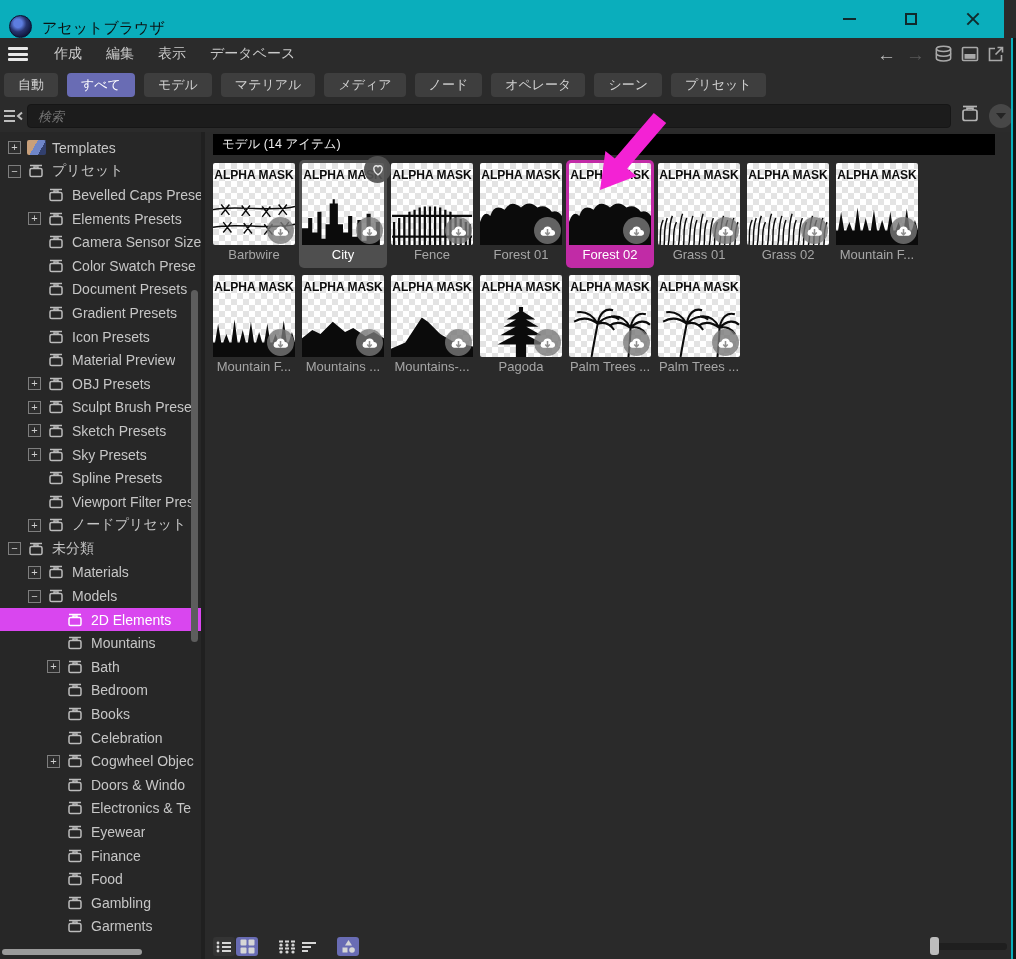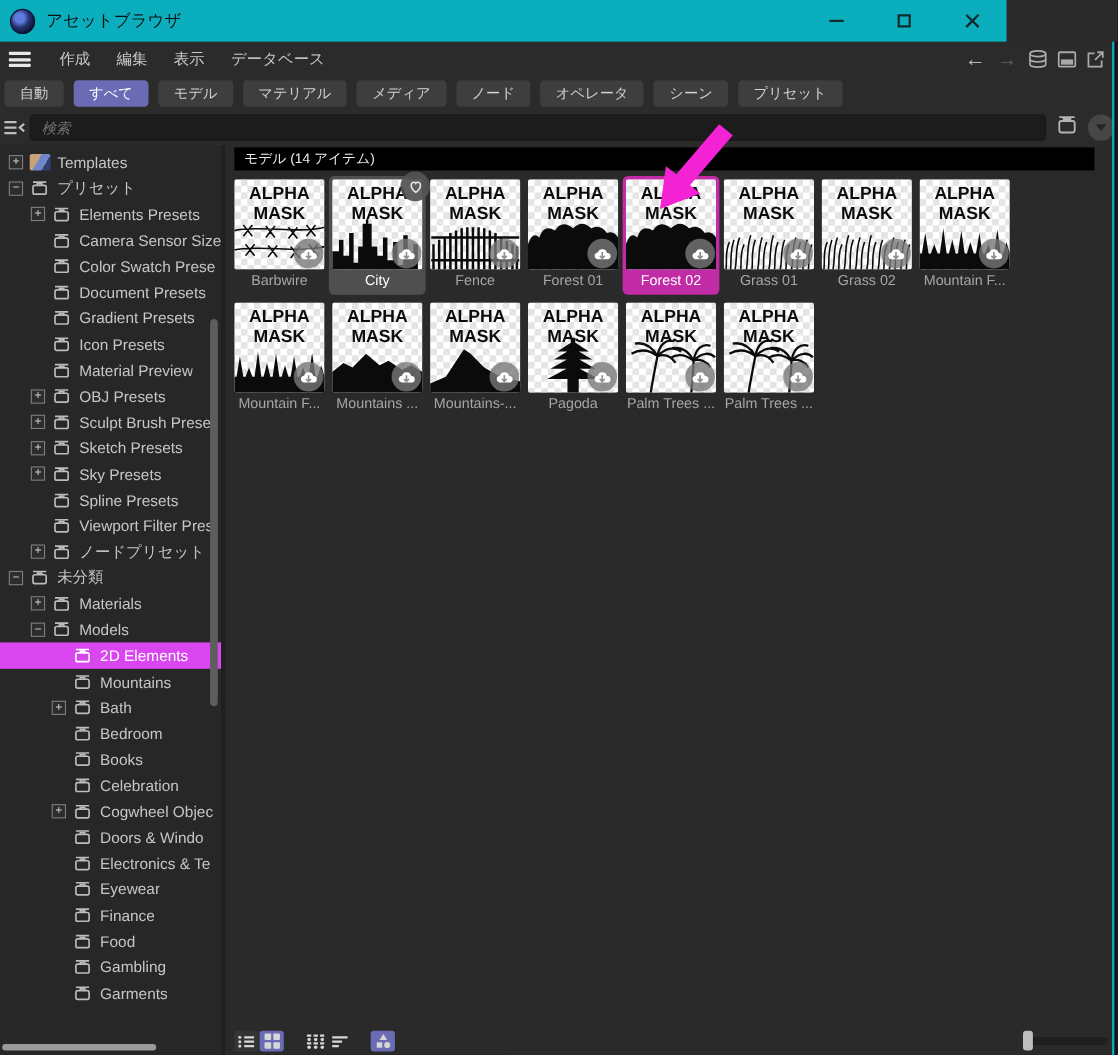--- a/index.html
+++ b/index.html
@@ -1,22 +1,22 @@
 <!DOCTYPE html>
 <html><head>
 <meta charset="utf-8">
 <style>
   * { margin:0; padding:0; box-sizing:border-box; }
   html,body { background:#111; }
   body { font-family:"Liberation Sans","DejaVu Sans",sans-serif; }
   .app { position:relative; width:1016px; height:959px; background:#2a2a2a; overflow:hidden; }
 
   
-  .titlebar { position:absolute; left:0; top:0; width:915px; height:38px; background:#0aaebc;
-              display:flex; align-items:center; }
+  .titlebar { position:absolute; left:0; top:0; width:1004px; height:38px; background:#0aaebc;
+              display:flex; align-items:flex-end; }
   .logo { width:23px; height:23px; border-radius:50%; margin:0 10px 0 9px;
           background:radial-gradient(circle at 38% 35%, #5d7de0 0 22%, #27346f 45%, #10173c 75%);
           border:1px solid #0b1130; }
   .win-title { color:#06282b; font-size:15px; color:#0c1212; }
   .win-controls { margin-left:auto; display:flex; height:100%; }
   .win-btn { width:62px; height:100%; display:flex; align-items:center; justify-content:center; }
   .glyph-min { width:13px; height:2px; background:#102a2c; }
   .glyph-max { width:12px; height:12px; border:2px solid #102a2c; }
   .glyph-close { position:relative; width:14px; height:14px; }
   .glyph-close:before,.glyph-close:after { content:""; position:absolute; left:-1px; top:6px; width:16px; height:2px; background:#102a2c; }
@@ -87,21 +87,21 @@
   .grid { position:absolute; left:5px; top:28px; width:716px; display:flex; flex-wrap:wrap; }
   .tile { width:88px; padding:3px; margin:0 1px 4px 0; border-radius:5px; }
   .tile.hover { background:#4f4f4f; }
   .tile.sel { background:#c12ba6; }
   .thumb { position:relative; width:82px; height:82px; border-radius:2px; overflow:visible;
            background-color:#fff;
            background-image:linear-gradient(45deg,#e3e3e3 25%,transparent 25%,transparent 75%,#e3e3e3 75%),
                             linear-gradient(45deg,#e3e3e3 25%,transparent 25%,transparent 75%,#e3e3e3 75%);
            background-size:12px 12px; background-position:0 0,6px 6px; }
   .alpha-text { position:absolute; top:5px; left:0; right:0; text-align:center; font-weight:800;
-                font-size:16px; letter-spacing:0; color:#0c0c0c; font-family:"Liberation Sans",sans-serif; }
+                font-size:12px; letter-spacing:0; color:#0c0c0c; font-family:"Liberation Sans",sans-serif; }
   .sil { position:absolute; left:0; bottom:0; width:82px; height:52px; }
   .sil path { fill:#0b0b0b; }
   .sil.stroked path { fill:none; stroke:#0b0b0b; }
   .tile-label { height:20px; line-height:20px; text-align:center; color:#a6a6a6; font-size:13px;
                 white-space:nowrap; overflow:hidden; }
   .tile.hover .tile-label, .tile.sel .tile-label { color:#fff; }
   .badge { position:absolute; border-radius:50%; display:flex; align-items:center; justify-content:center; }
   .badge-download { right:1px; bottom:1px; width:27px; height:27px; background:rgba(120,120,120,.8); }
   .badge-favorite { right:-7px; top:-7px; width:27px; height:27px; background:rgba(82,82,82,.92); }
   .badge svg { display:block; }
@@ -225,20 +225,31 @@
             <span class="tree-ico">
               <svg width="18" height="16" viewBox="0 0 18 16">
                 <path d="M3,2.5 H15"></path>
                 <path d="M7,5.5 V4 h4 v1.5"></path>
                 <rect x="3" y="5.5" width="12" height="8" rx="1.6"></rect>
               </svg>
             </span>
             <span class="tree-label">プリセット</span>
           </div>
           <div class="tree-row" style="padding-left: 28px;">
+            <span class="exp hidden">−</span>
+            <span class="tree-ico">
+              <svg width="18" height="16" viewBox="0 0 18 16">
+                <path d="M3,2.5 H15"></path>
+                <path d="M7,5.5 V4 h4 v1.5"></path>
+                <rect x="3" y="5.5" width="12" height="8" rx="1.6"></rect>
+              </svg>
+            </span>
+            <span class="tree-label">Bevelled Caps Prese</span>
+          </div>
+          <div class="tree-row" style="padding-left: 28px;">
             <span class="exp">+</span>
             <span class="tree-ico">
               <svg width="18" height="16" viewBox="0 0 18 16">
                 <path d="M3,2.5 H15"></path>
                 <path d="M7,5.5 V4 h4 v1.5"></path>
                 <rect x="3" y="5.5" width="12" height="8" rx="1.6"></rect>
               </svg>
             </span>
             <span class="tree-label">Elements Presets</span>
           </div>

